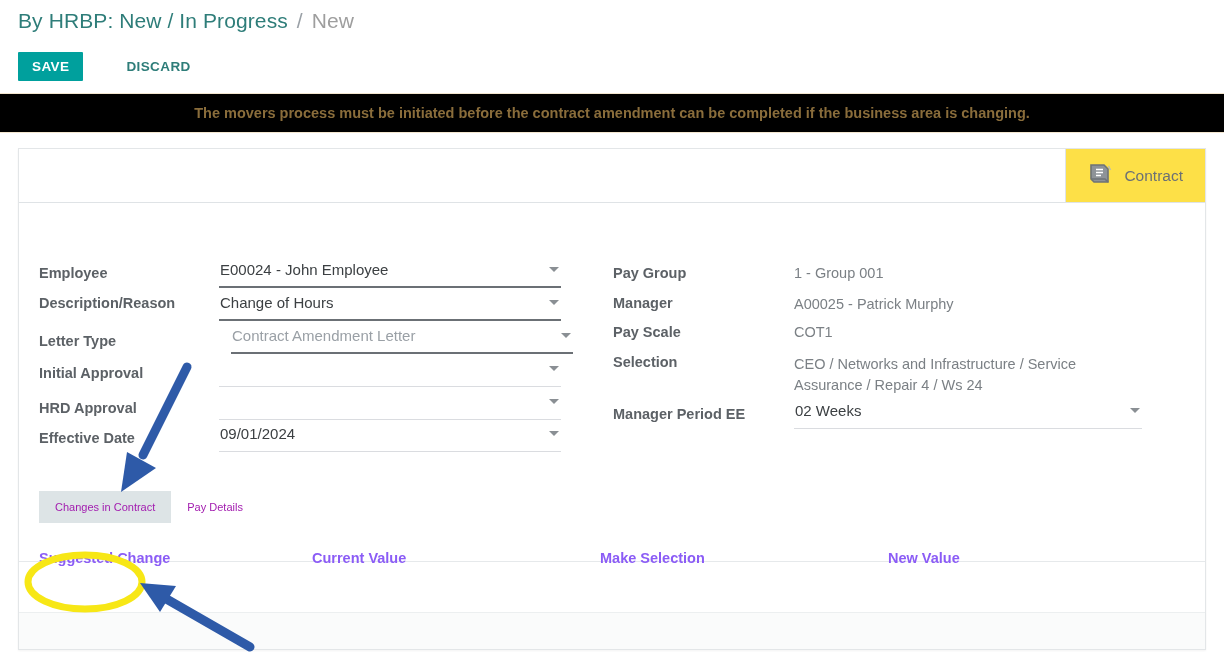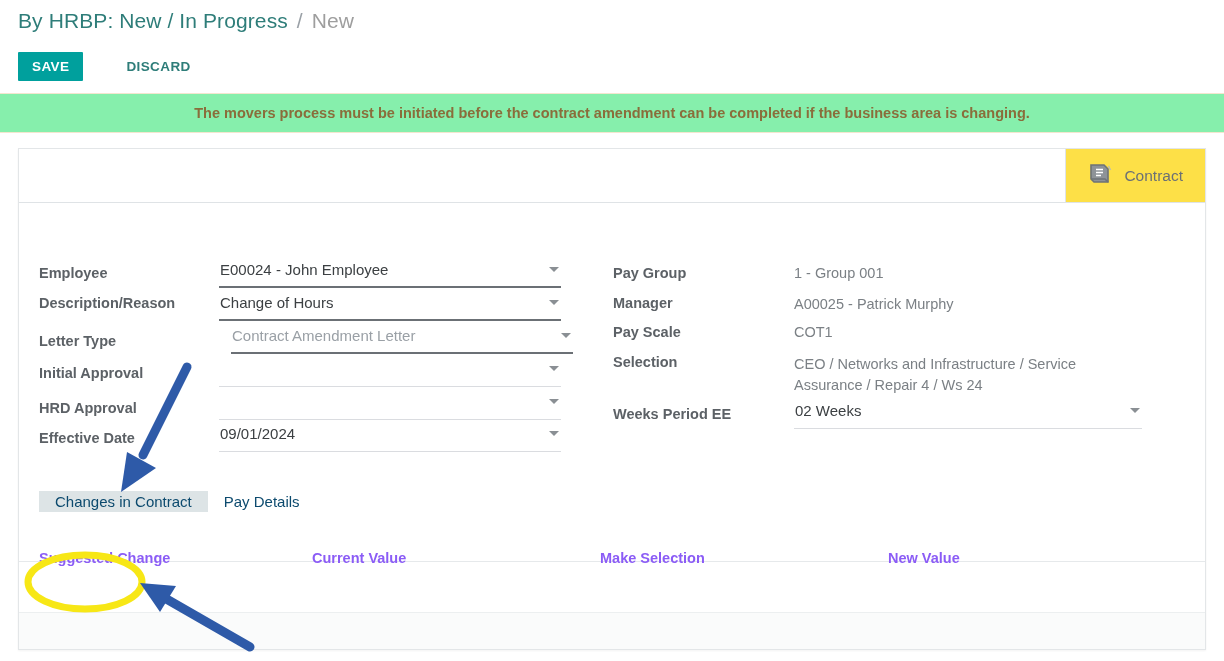--- a/index.html
+++ b/index.html
@@ -31,21 +31,21 @@
   }
   .btn-discard {
     background: transparent; color: #2e7d79;
     font-size: 13.5px; font-weight: bold; letter-spacing: 0.4px;
     border: none; cursor: pointer; margin-left: 24px; padding: 8px 4px;
   }
 
   
   .alert {
     position: absolute; left: 0; top: 93px; width: 1224px; height: 40px;
-    background: #86efac; border-top: 1px solid #f3e6cf; border-bottom: 1px solid #f3e6cf;
+    background: #000000; border-top: 1px solid #f3e6cf; border-bottom: 1px solid #f3e6cf;
     display: flex; align-items: center; justify-content: center;
   }
   .alert-text { color: #8a6d3b; font-size: 14.5px; font-weight: bold; }
 
   
   .card {
     position: absolute; left: 18px; top: 148px;
     width: 1188px; height: 502px;
     background: #ffffff;
     border: 1px solid #e3e6e8;
@@ -95,21 +95,21 @@
     position: absolute; right: 2px; top: 6px;
     width: 0; height: 0;
     border-left: 5px solid transparent;
     border-right: 5px solid transparent;
     border-top: 5px solid #8a8f94;
   }
 
   
   .tabs { position: absolute; left: 20px; top: 342px; display: flex; align-items: stretch; }
   .tab {
-    font-size: 15px; color: #0c4a6e; padding: 2px 16px; cursor: pointer;
+    font-size: 11px; color: #a21caf; padding: 10px 16px; cursor: pointer;
     background: transparent; white-space: nowrap;
   }
   .tab.active { background: #dde4e6; }
 
   .tbl-head {
     position: absolute; left: 0; right: 0; top: 385px; height: 28px;
     border-bottom: 1px solid #e6e9eb;
   }
   .th {
     position: absolute; top: 16px; color: #8b5cf6; font-size: 14.5px;
@@ -209,21 +209,21 @@
       <div class="f-input" style="left:200px; top:222px; width:342px;">
         <span class="txt">09/01/2024</span>
         <span class="rule light"></span>
         <span class="caret"></span>
       </div>
 
       <div class="f-label" style="left:594px; top:62px;">Pay Group</div>
       <div class="f-label" style="left:594px; top:92px;">Manager</div>
       <div class="f-label" style="left:594px; top:121px;">Pay Scale</div>
       <div class="f-label" style="left:594px; top:151px;">Selection</div>
-      <div class="f-label" style="left:594px; top:203px;">Weeks Period EE</div>
+      <div class="f-label" style="left:594px; top:203px;">Manager Period EE</div>
 
       <div class="f-value-ro" style="left:775px; top:62px;">1 - Group 001</div>
       <div class="f-value-ro" style="left:775px; top:93px;">A00025 - Patrick Murphy</div>
       <div class="f-value-ro" style="left:775px; top:121px;">COT1</div>
       <div class="f-value-ro wrap" style="left:775px; top:151px;">CEO / Networks and Infrastructure / Service Assurance / Repair 4 / Ws 24</div>
 
       <div class="f-input" style="left:775px; top:199px; width:348px;">
         <span class="txt">02 Weeks</span>
         <span class="rule light"></span>
         <span class="caret"></span>

